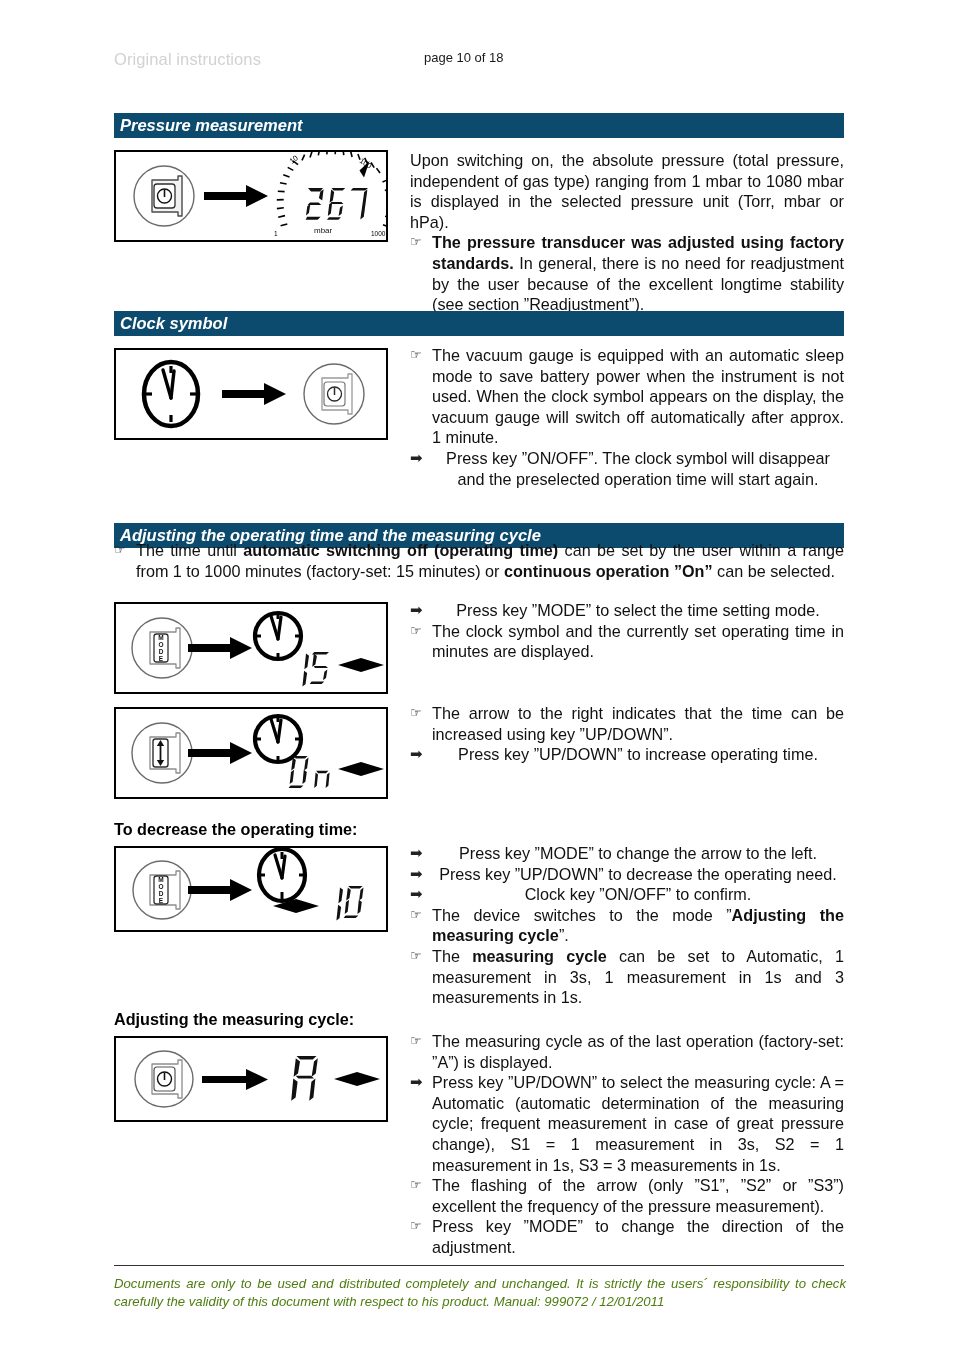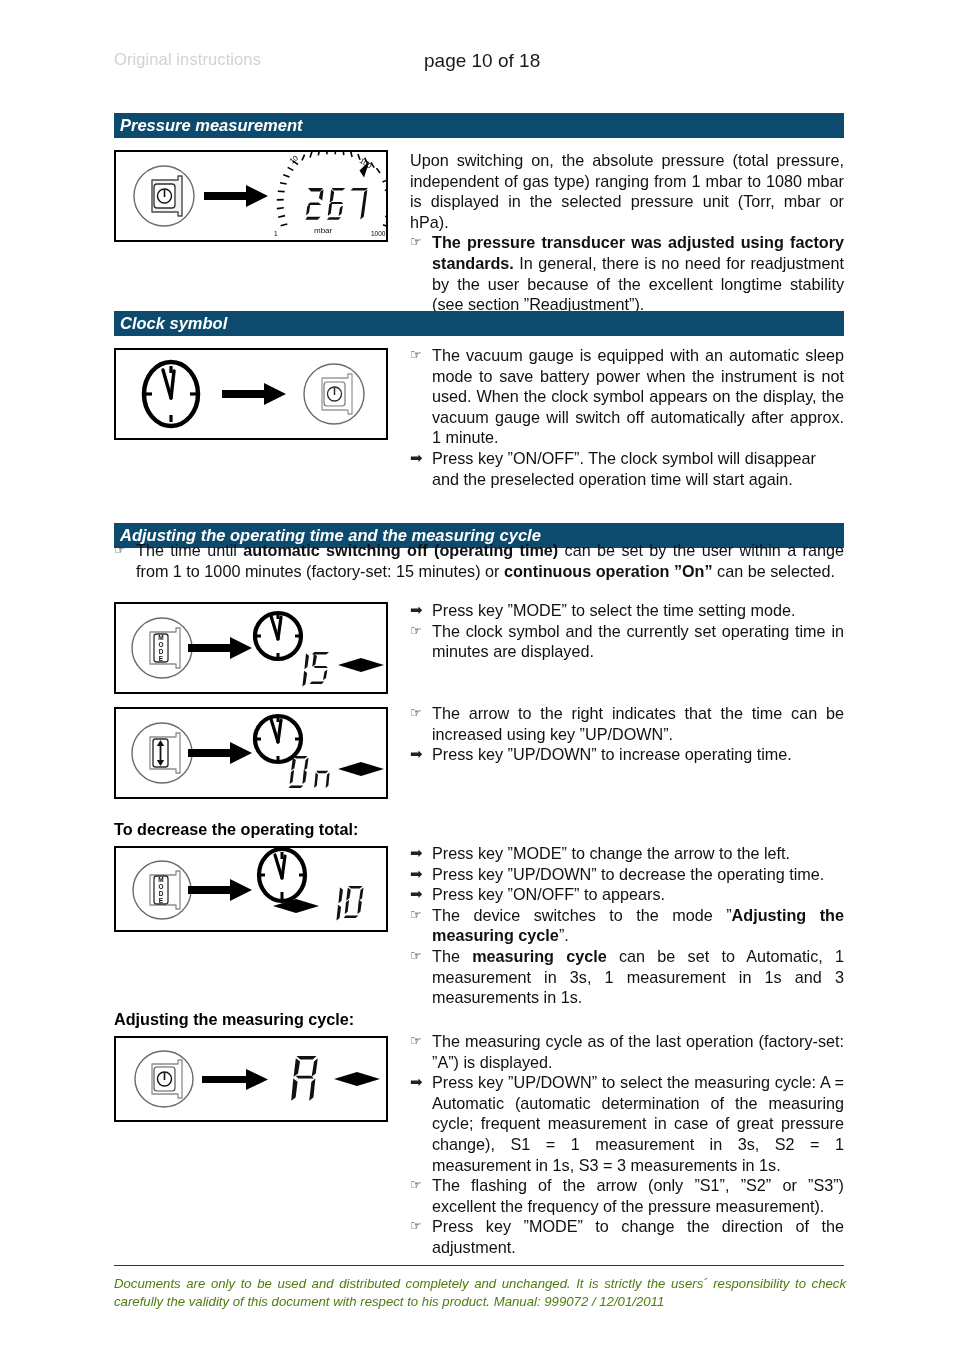--- a/index.html
+++ b/index.html
@@ -34,21 +34,21 @@
   .header-left {
     position: absolute;
     left: 0; top: 0;
     font-size: 16.5px;
     color: #d2d2d2;
     letter-spacing: 0.1px;
   }
   .header-center {
     position: absolute;
     left: 310px; top: 0;
-    font-size: 19px;
+    font-size: 13px;
     color: #1a1a1a;
   }
 
   
   .section-bar {
     position: absolute;
     left: 114px;
     width: 730px;
     height: 25px;
     background: #0c4a6e;
@@ -98,21 +98,21 @@
   .bullet-text {
     flex: 1 1 auto;
     text-align: justify;
     text-justify: inter-word;
   }
   .plain-par {
     text-align: justify;
     text-justify: inter-word;
     margin: 0;
   }
-  .nojust { text-align: left; }
+  .nojust { text-align: center; }
   b, strong { font-weight: bold; }
 
   .subhead {
     position: absolute;
     font-size: 16.2px;
     font-weight: bold;
     color: #000000;
     white-space: nowrap;
   }
 
@@ -407,21 +407,21 @@
     <div class="bullet-row">
       <span class="bullet-mark">☞</span>
       <span class="bullet-text">The arrow to the right indicates that the time can be increased using key ”UP/DOWN”.</span>
     </div>
     <div class="bullet-row">
       <span class="bullet-mark arrow">➡</span>
       <span class="bullet-text nojust">Press key ”UP/DOWN” to increase operating time.</span>
     </div>
   </div>
 
-  <div class="subhead" style="left:114px; top:820px;">To decrease the operating total:</div>
+  <div class="subhead" style="left:114px; top:820px;">To decrease the operating time:</div>
 
   <div class="figbox" style="left:114px; top:846px; width:274px; height:86px;">
     <svg width="270" height="82" viewBox="0 0 270 82">
 
       <g>
         <circle cx="46" cy="42" r="29" fill="none" stroke="#6b6b6b" stroke-width="1.4"></circle>
         <path d="M34 27 L60 27 L60 23 L64 23 L64 61 L60 61 L60 57 L34 57 Z" fill="#ffffff" stroke="#8d8d8d" stroke-width="1.3" stroke-linejoin="round"></path>
         <rect x="38" y="28" width="14" height="28" rx="2.5" fill="#ffffff" stroke="#2e2e2e" stroke-width="1.3"></rect>
         <text x="45" y="33.5" font-family="'Liberation Sans', sans-serif" font-size="6.5" font-weight="bold" fill="#111" text-anchor="middle">M</text>
         <text x="45" y="40.5" font-family="'Liberation Sans', sans-serif" font-size="6.5" font-weight="bold" fill="#111" text-anchor="middle">O</text>
@@ -467,25 +467,25 @@
     </svg>
   </div>
 
   <div class="textcol" style="left:410px; top:843px; width:434px;">
     <div class="bullet-row">
       <span class="bullet-mark arrow">➡</span>
       <span class="bullet-text nojust">Press key ”MODE” to change the arrow to the left.</span>
     </div>
     <div class="bullet-row">
       <span class="bullet-mark arrow">➡</span>
-      <span class="bullet-text nojust">Press key ”UP/DOWN” to decrease the operating time.</span>
-    </div>
-    <div class="bullet-row">
-      <span class="bullet-mark arrow">➡</span>
-      <span class="bullet-text nojust">Press key ”ON/OFF” to appears.</span>
+      <span class="bullet-text nojust">Press key ”UP/DOWN” to decrease the operating need.</span>
+    </div>
+    <div class="bullet-row">
+      <span class="bullet-mark arrow">➡</span>
+      <span class="bullet-text nojust">Clock key ”ON/OFF” to confirm.</span>
     </div>
     <div class="bullet-row">
       <span class="bullet-mark">☞</span>
       <span class="bullet-text">The device switches to the mode ”<b>Adjusting the measuring cycle</b>”.</span>
     </div>
     <div class="bullet-row">
       <span class="bullet-mark">☞</span>
       <span class="bullet-text">The <b>measuring cycle</b> can be set to Automatic, 1 measurement in 3s, 1 measurement in 1s and 3 measurements in 1s.</span>
     </div>
   </div>

